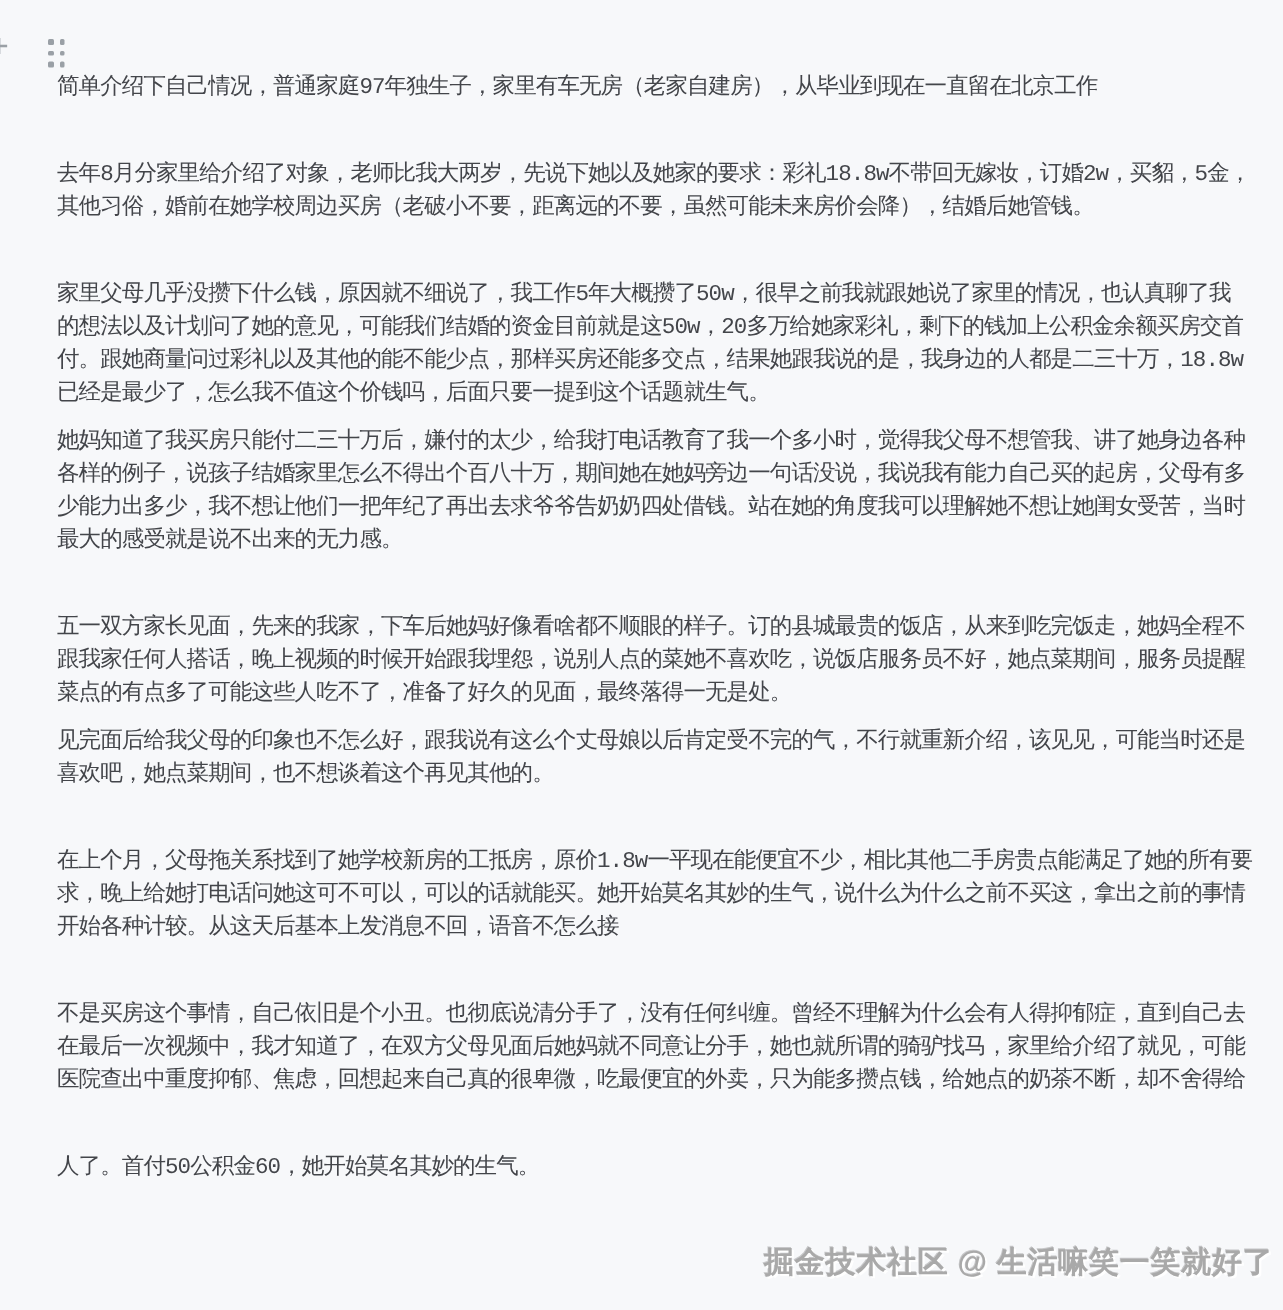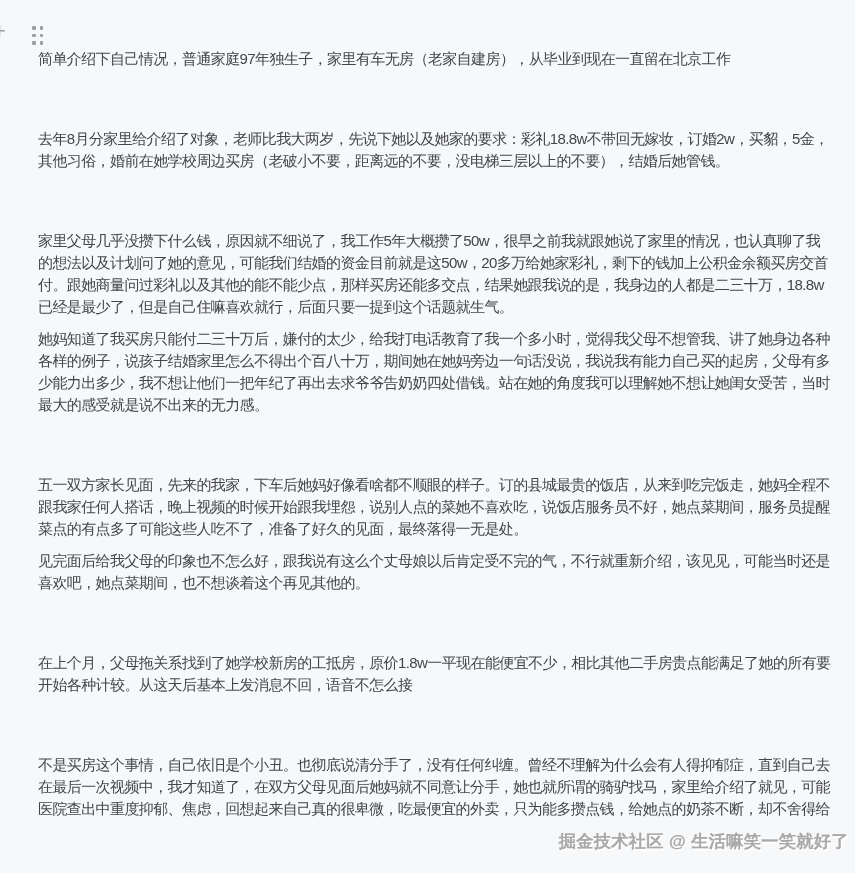--- a/index.html
+++ b/index.html
@@ -63,33 +63,34 @@
     line-height: 22px;
     letter-spacing: -0.6px;
   }
   .para {
     margin: 0;
   }
   .para + .para {
     margin-top: 10px;       
   }
   .para.gap {
-    margin-top: 58px;       
+    margin-top: 36px;       
   }
   .line {
     display: block;
     white-space: nowrap;
+    font-family: Liberation Mono, monospace;
   }
 
   
   .watermark {
     position: absolute;
     right: 6px;
     top: 827px;
-    font-size: 17px;
+    font-size: 20px;
     line-height: 30px;
     font-weight: 700;
     letter-spacing: 0.5px;
     color: #a9a9a9;
     text-shadow:
       1.5px 1.5px 0 rgba(255,255,255,0.95),
       -0.5px -0.5px 0 rgba(110,110,110,0.35);
     white-space: nowrap;
     pointer-events: none;
   }
@@ -109,45 +110,46 @@
   </span>
 </div>
 
 <main class="doc">
 
 <div class="para">
       <div class="line">简单介绍下自己情况，普通家庭97年独生子，家里有车无房（老家自建房），从毕业到现在一直留在北京工作</div>
     </div>
     <div class="para gap">
       <div class="line">去年8月分家里给介绍了对象，老师比我大两岁，先说下她以及她家的要求：彩礼18.8w不带回无嫁妆，订婚2w，买貂，5金，</div>
-      <div class="line">其他习俗，婚前在她学校周边买房（老破小不要，距离远的不要，没电梯三层以上的不要），结婚后她管钱。</div>
+      <div class="line">其他习俗，婚前在她学校周边买房（老破小不要，距离远的不要，虽然可能未来房价会降），结婚后她管钱。</div>
     </div>
     <div class="para gap">
       <div class="line">家里父母几乎没攒下什么钱，原因就不细说了，我工作5年大概攒了50w，很早之前我就跟她说了家里的情况，也认真聊了我</div>
       <div class="line">的想法以及计划问了她的意见，可能我们结婚的资金目前就是这50w，20多万给她家彩礼，剩下的钱加上公积金余额买房交首</div>
       <div class="line">付。跟她商量问过彩礼以及其他的能不能少点，那样买房还能多交点，结果她跟我说的是，我身边的人都是二三十万，18.8w</div>
-      <div class="line">已经是最少了，但是自己住嘛喜欢就行，后面只要一提到这个话题就生气。</div>
+      <div class="line">已经是最少了，怎么我不值这个价钱吗，后面只要一提到这个话题就生气。</div>
     </div>
     <div class="para">
       <div class="line">她妈知道了我买房只能付二三十万后，嫌付的太少，给我打电话教育了我一个多小时，觉得我父母不想管我、讲了她身边各种</div>
       <div class="line">各样的例子，说孩子结婚家里怎么不得出个百八十万，期间她在她妈旁边一句话没说，我说我有能力自己买的起房，父母有多</div>
       <div class="line">少能力出多少，我不想让他们一把年纪了再出去求爷爷告奶奶四处借钱。站在她的角度我可以理解她不想让她闺女受苦，当时</div>
       <div class="line">最大的感受就是说不出来的无力感。</div>
     </div>
     <div class="para gap">
       <div class="line">五一双方家长见面，先来的我家，下车后她妈好像看啥都不顺眼的样子。订的县城最贵的饭店，从来到吃完饭走，她妈全程不</div>
       <div class="line">跟我家任何人搭话，晚上视频的时候开始跟我埋怨，说别人点的菜她不喜欢吃，说饭店服务员不好，她点菜期间，服务员提醒</div>
       <div class="line">菜点的有点多了可能这些人吃不了，准备了好久的见面，最终落得一无是处。</div>
     </div>
     <div class="para">
       <div class="line">见完面后给我父母的印象也不怎么好，跟我说有这么个丈母娘以后肯定受不完的气，不行就重新介绍，该见见，可能当时还是</div>
       <div class="line">喜欢吧，她点菜期间，也不想谈着这个再见其他的。</div>
     </div>
     <div class="para gap">
       <div class="line">在上个月，父母拖关系找到了她学校新房的工抵房，原价1.8w一平现在能便宜不少，相比其他二手房贵点能满足了她的所有要</div>
+      <div class="line">求，晚上给她打电话问她这可不可以，可以的话就能买。她开始莫名其妙的生气，说什么为什么之前不买这，拿出之前的事情</div>
       <div class="line">开始各种计较。从这天后基本上发消息不回，语音不怎么接</div>
     </div>
     <div class="para gap">
       <div class="line">不是买房这个事情，自己依旧是个小丑。也彻底说清分手了，没有任何纠缠。曾经不理解为什么会有人得抑郁症，直到自己去</div>
       <div class="line">在最后一次视频中，我才知道了，在双方父母见面后她妈就不同意让分手，她也就所谓的骑驴找马，家里给介绍了就见，可能</div>
       <div class="line">医院查出中重度抑郁、焦虑，回想起来自己真的很卑微，吃最便宜的外卖，只为能多攒点钱，给她点的奶茶不断，却不舍得给</div>
     </div>
     <div class="para gap">
       <div class="line">人了。首付50公积金60，她开始莫名其妙的生气。</div>
     </div>

